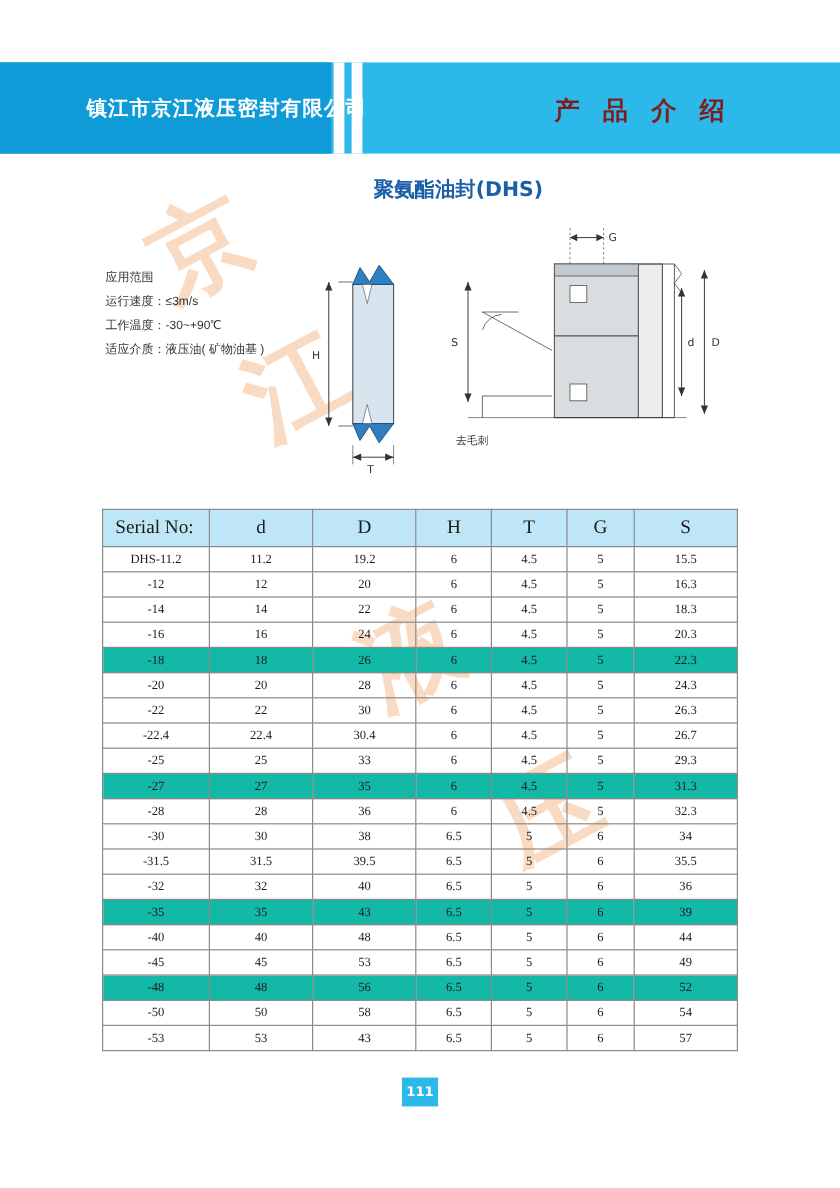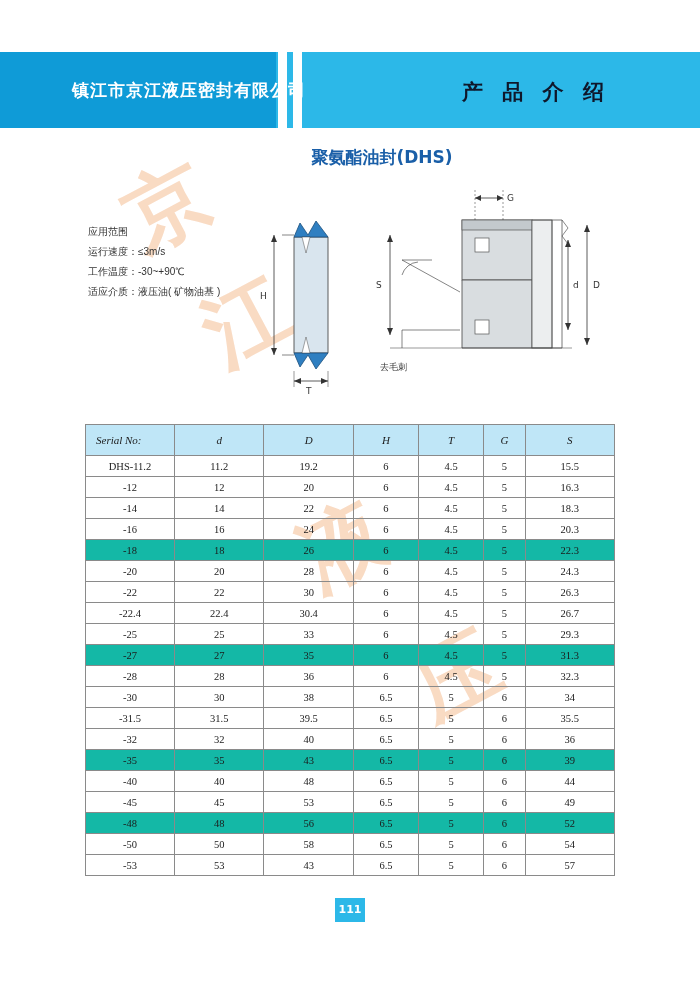--- a/index.html
+++ b/index.html
@@ -59,21 +59,21 @@
   }
   .header-bars span.b1 { left: 0; }
   .header-bars span.b2 { left: 15px; }
 
   .header-title {
     position: absolute;
     left: 462px;
     top: 26px;
     font-size: 21px;
     font-weight: bold;
-    color: #0f172a;
+    color: #7f1d1d;
     letter-spacing: 6px;
     font-family: "DejaVu Sans", sans-serif;
     white-space: nowrap;
     text-align: center;
   }
 
   
   .page-title {
     position: absolute;
     left: 0;
@@ -150,22 +150,21 @@
   table.dims th, table.dims td {
     border: 1px solid #8a8a8a;
     height: 20px;
     text-align: center;
     padding: 0;
     font-weight: normal;
   }
   table.dims thead th {
     background: #bfe6f7;
     height: 30px;
-    font-size: 11px;
-    font-style: italic;
+    font-size: 16px;
   }
   table.dims thead th:first-child {
     text-align: left;
     padding-left: 10px;
   }
   table.dims td:first-child {
     width: 88px;
   }
   table.dims tr.hl td {
     background: #14b8a6;

